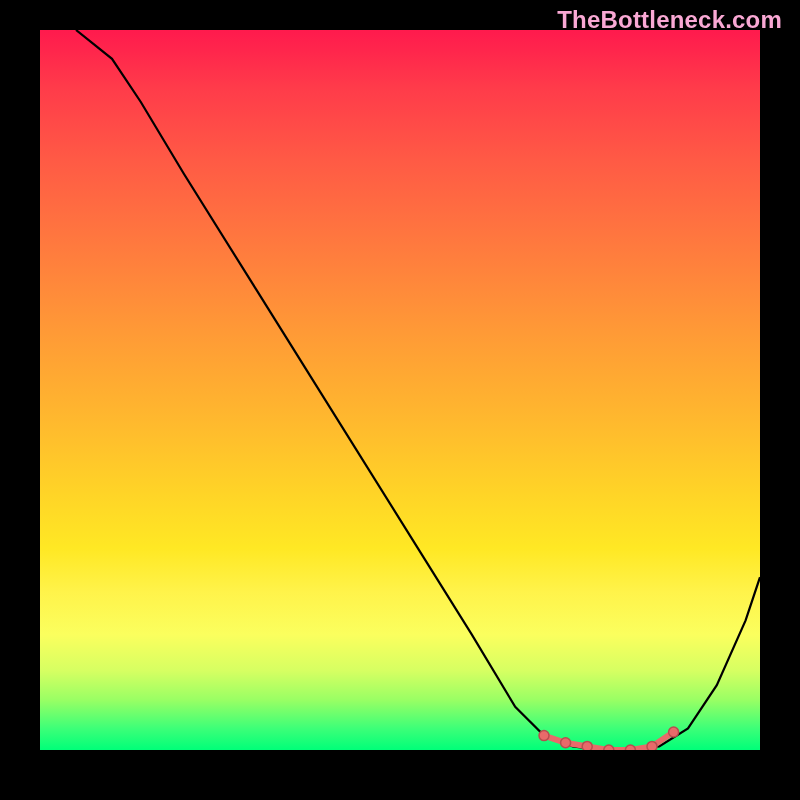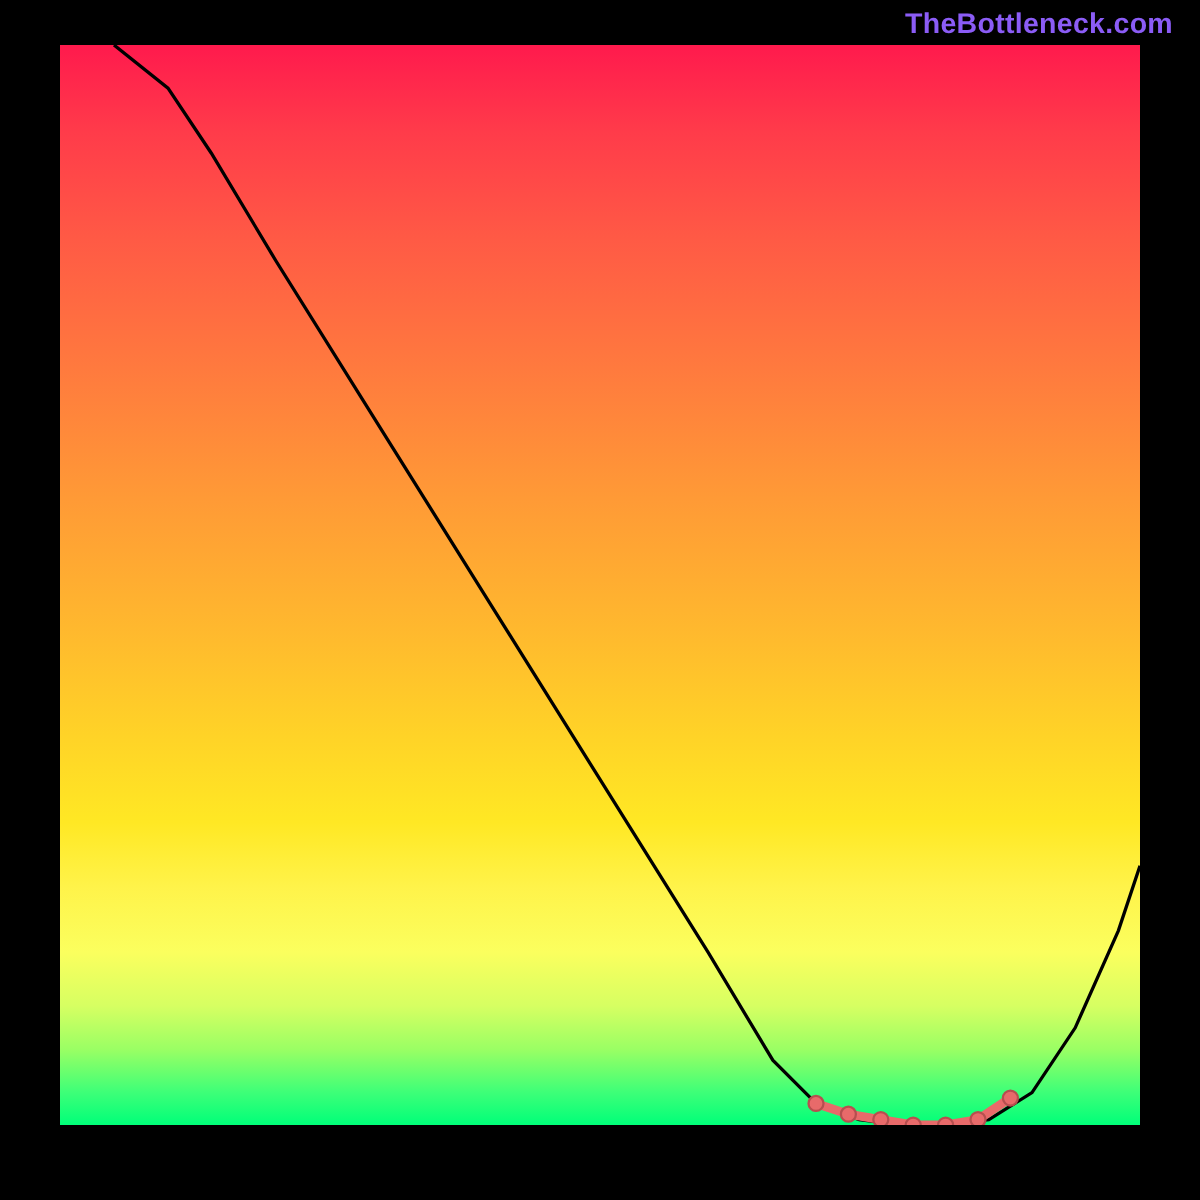--- a/index.html
+++ b/index.html
@@ -2,22 +2,22 @@
 <html><head>
 <meta charset="utf-8">
 <style>
   * { margin: 0; padding: 0; box-sizing: border-box; }
   body { width: 800px; height: 800px; background: #000; position: relative; font-family: Arial, sans-serif; }
   .outer { width: 800px; height: 800px; background: #000; position: relative; }
   .watermark {
     position: absolute;
     top: 6px;
     right: 18px;
-    color: #8b5cf6;
-    font-size: 19px;
+    color: #f9a8d4;
+    font-size: 24px;
     font-weight: 600;
     letter-spacing: 0.2px;
     z-index: 10;
   }
   .plot {
     position: absolute;
     left: 40px;
     top: 30px;
     width: 720px;
     height: 720px;

